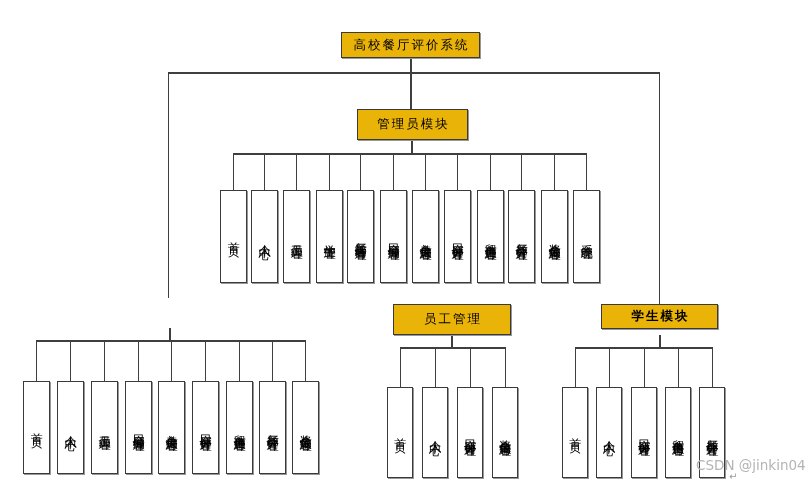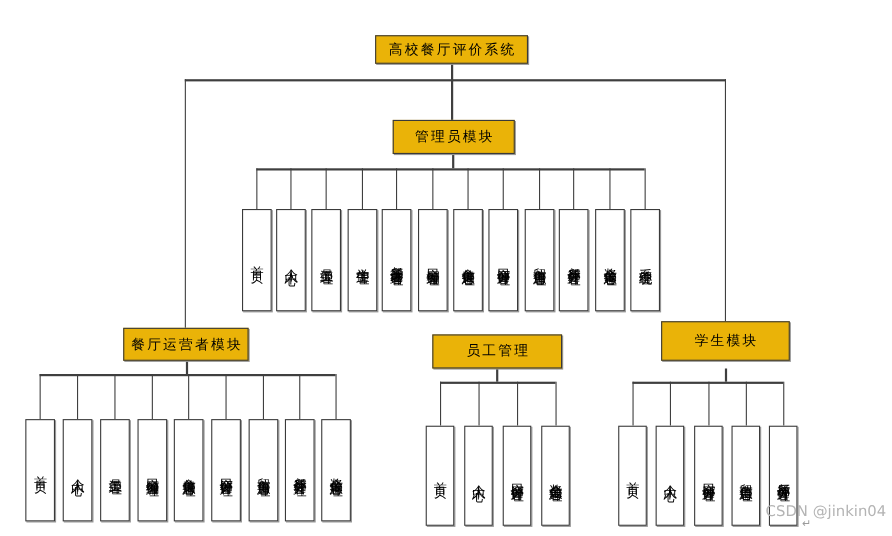--- a/index.html
+++ b/index.html
@@ -191,23 +191,22 @@
       </div>
       <div class="vbox" style="left: 699px; top: 387px; width: 26px; height: 91px;">
         <span>餐厅评分管理</span>
       </div>
     </div>
 
   <div class="hbox" id="box-root" style="left: 341px; top: 32px; width: 139px; height: 26px;">高校餐厅评价系统</div>
 
   <div class="hbox" id="box-admin" style="left: 357px; top: 109px; width: 111px; height: 31px;">管理员模块</div>
 
-  <div class="hbox" id="box-restaurant" style="left: 112px; top: 298px; width: 114px; height: 30px;">餐厅运营者模块</div>
 
   <div class="hbox" id="box-employee" style="left: 393px; top: 304px; width: 118px; height: 31px;">员工管理</div>
 
-  <div class="hbox" id="box-student" style="left: 601px; top: 292px; width: 117px; height: 36px;">学生模块</div>
+  <div class="hbox" id="box-student" style="left: 601px; top: 304px; width: 117px; height: 25px; font-weight: bold;">学生模块</div>
 
   <div id="watermark">
     <span>CSDN @jinkin04</span>
     <span id="wm-return">↵</span>
   </div>
 </div>
 
 </body></html>

